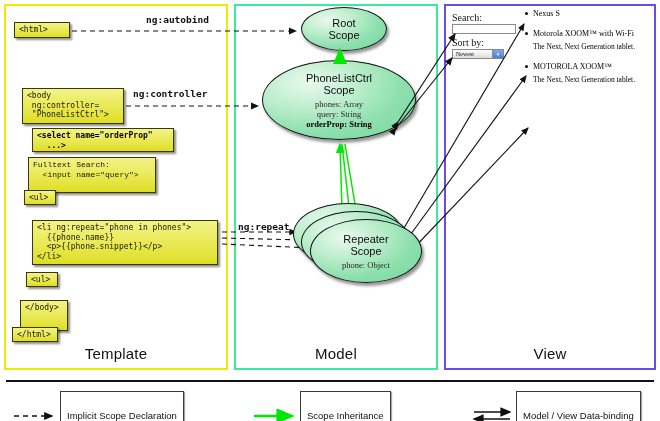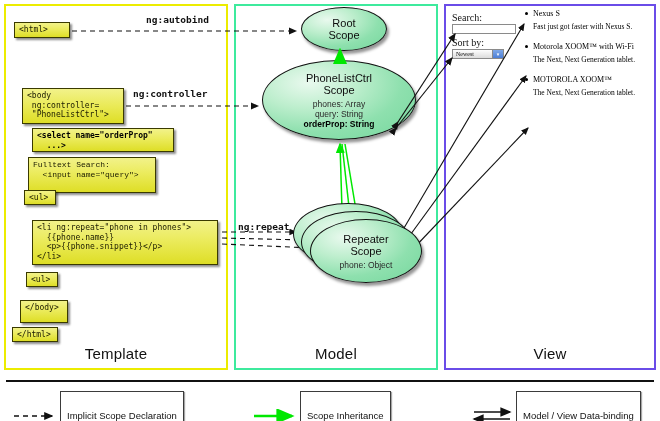--- a/index.html
+++ b/index.html
@@ -43,21 +43,21 @@
   .ellipse{
     position:absolute;border-radius:50%;
     background:radial-gradient(ellipse at 30% 28%,#e9f9ee 0%,#bdeecd 32%,#8ee0ae 62%,#74d79c 100%);
     border:1.6px solid #121212;
     box-shadow:2px 3px 3px rgba(0,0,0,.42);
     display:flex;flex-direction:column;align-items:center;justify-content:center;
     text-align:center;
   }
   .ellipse .title{font-size:11px;color:#0d0d0d;line-height:12.5px;}
   .ellipse .props{
-    font-family:Liberation Sans, sans-serif;
+    font-family:Liberation Serif, serif;
     font-size:8.5px;line-height:10px;color:#2a2a2a;margin-top:2px;white-space:pre;
   }
   .ellipse .props b{color:#000;}
 
   
   .view-form{position:absolute;left:452px;top:12px;width:78px;}
   .view-lbl{font-family:"Liberation Serif",serif;font-size:10px;color:#111;}
   .view-input{
     width:64px;height:10px;border:1px solid #8a8a8a;background:#fff;
     box-sizing:border-box;margin:1px 0 3px 0;
@@ -129,21 +129,21 @@
 
   <div class="codebox" style="left:24px;top:190px;width:32px;height:15px;">&lt;ul&gt;</div>
 
   <div class="codebox" style="left:32px;top:220px;width:186px;height:45px;">&lt;li ng:repeat="phone in phones"&gt;
   {{phone.name}}
   &lt;p&gt;{{phone.snippet}}&lt;/p&gt;
 &lt;/li&gt;</div>
 
   <div class="codebox" style="left:26px;top:272px;width:32px;height:15px;">&lt;ul&gt;</div>
 
-  <div class="codebox" style="left:20px;top:300px;width:48px;height:23px;">&lt;/body&gt;</div>
+  <div class="codebox" style="left:20px;top:300px;width:48px;height:31px;">&lt;/body&gt;</div>
 
   <div class="codebox" style="left:12px;top:327px;width:46px;height:15px;">&lt;/html&gt;</div>
 
   <div class="conn-label" style="left:146px;top:14px;">ng:autobind</div>
   <div class="conn-label" style="left:133px;top:88px;">ng:controller</div>
   <div class="conn-label" style="left:238px;top:221px;">ng:repeat</div>
 
   <div class="ellipse" style="left:301px;top:7px;width:84px;height:42px;">
     <div class="title">
       <span>Root</span><br><span>Scope</span>
@@ -174,21 +174,20 @@
     <div class="view-lbl">Sort by:</div>
     <div class="view-select">
       <span>Newest</span>
       <span class="arrowbtn">▾</span>
     </div>
   </div>
 
   <div class="phone-list">
     <div class="phone-item">
       <div class="phone-name">Nexus S</div>
-      <div class="phone-snippet">Fast just got faster with Nexus S.</div>
     </div>
     <div class="phone-item" style="margin-top:9px;">
       <div class="phone-name">Motorola XOOM™ with Wi-Fi</div>
       <div class="phone-snippet">The Next, Next Generation tablet.</div>
     </div>
     <div class="phone-item" style="margin-top:9px;">
       <div class="phone-name">MOTOROLA XOOM™</div>
       <div class="phone-snippet">The Next, Next Generation tablet.</div>
     </div>
   </div>

